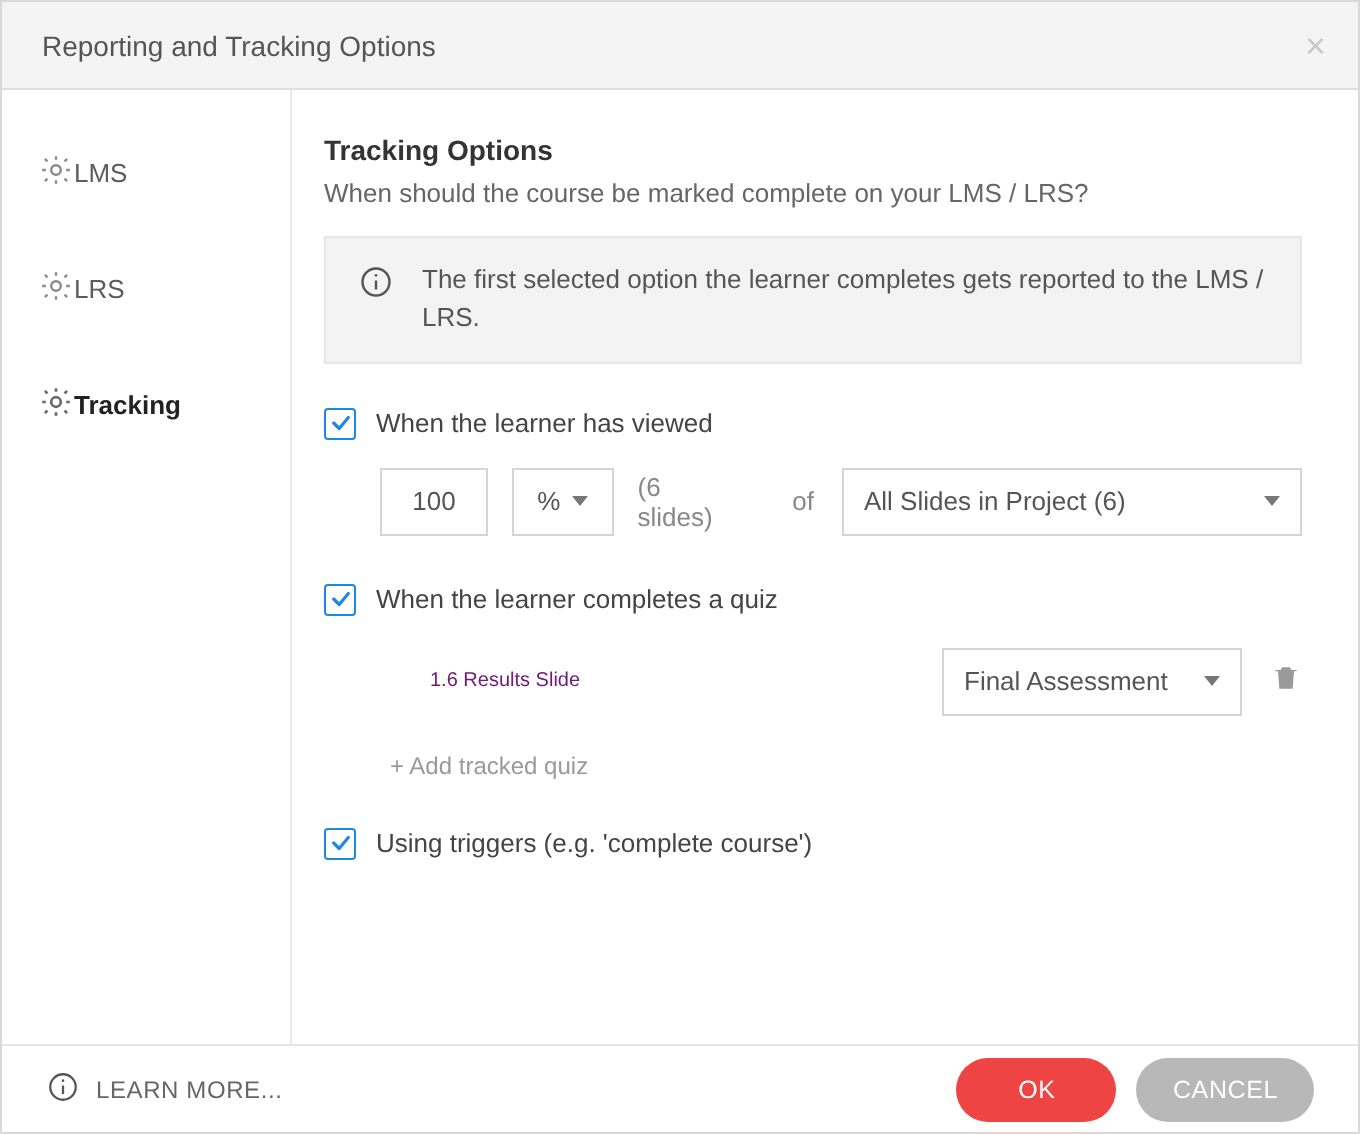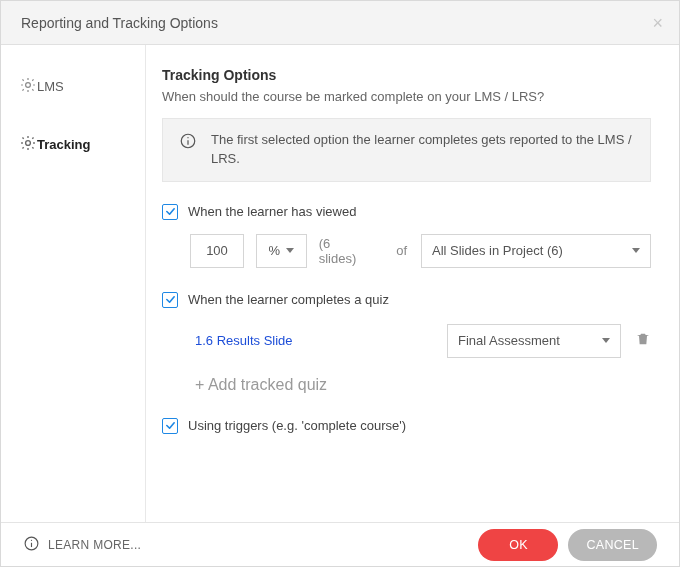--- a/index.html
+++ b/index.html
@@ -116,33 +116,33 @@
     color:#555; font-size:13px;
     background:#fff;
     min-width:230px;
     flex:1;
   }
   .wide-select .caret { margin-left:auto; }
   .quiz-row {
     display:flex; align-items:center; gap:14px;
     margin-top:16px;
   }
-  .quiz-label { color:#1d4ed8; font-size:13px; min-width:136px; padding-left:5px;}
+  .quiz-label { color:#701a75; font-size:10px; min-width:136px; padding-left:5px;margin-left:20px;}
   .quiz-select {
-    height:34px; width:174px;
+    height:34px; width:150px;
     border:1px solid #d5d5d5;
     display:flex; align-items:center;
     padding:0 10px;
     color:#555; font-size:13px;
     background:#fff;
   }
   .quiz-select .caret { margin-left:auto; }
   .trash { color:#9a9a9a; }
   .add-link {
-    color:#9a9a9a; font-size:16px;
+    color:#9a9a9a; font-size:12px;
     margin-top:18px;
     padding-left:5px;
   }
   .footer {
     height:44px;
     border-top:1px solid #e4e4e4;
     display:flex; align-items:center;
     padding:0 22px;
     gap:10px;
   }
@@ -186,20 +186,29 @@
       <div class="side-item">
         <span>
           <svg width="18" height="18" viewBox="0 0 24 24" fill="none" stroke="#8a8a8a" stroke-width="1.6">
             <circle cx="12" cy="12" r="3.2"></circle>
             <path d="M12 2.8v2.4M12 18.8v2.4M4.6 4.6l1.7 1.7M17.7 17.7l1.7 1.7M2.8 12h2.4M18.8 12h2.4M4.6 19.4l1.7-1.7M17.7 6.3l1.7-1.7"></path>
           </svg>
         </span>
         <span>LMS</span>
       </div>
 
+      <div class="side-item">
+        <span>
+          <svg width="18" height="18" viewBox="0 0 24 24" fill="none" stroke="#8a8a8a" stroke-width="1.6">
+            <circle cx="12" cy="12" r="3.2"></circle>
+            <path d="M12 2.8v2.4M12 18.8v2.4M4.6 4.6l1.7 1.7M17.7 17.7l1.7 1.7M2.8 12h2.4M18.8 12h2.4M4.6 19.4l1.7-1.7M17.7 6.3l1.7-1.7"></path>
+          </svg>
+        </span>
+        <span>LRS</span>
+      </div>
 
       <div class="side-item active">
         <span>
           <svg width="18" height="18" viewBox="0 0 24 24" fill="none" stroke="#6a6a6a" stroke-width="1.8">
             <circle cx="12" cy="12" r="3.2"></circle>
             <path d="M12 2.8v2.4M12 18.8v2.4M4.6 4.6l1.7 1.7M17.7 17.7l1.7 1.7M2.8 12h2.4M18.8 12h2.4M4.6 19.4l1.7-1.7M17.7 6.3l1.7-1.7"></path>
           </svg>
         </span>
         <span>Tracking</span>
       </div>

